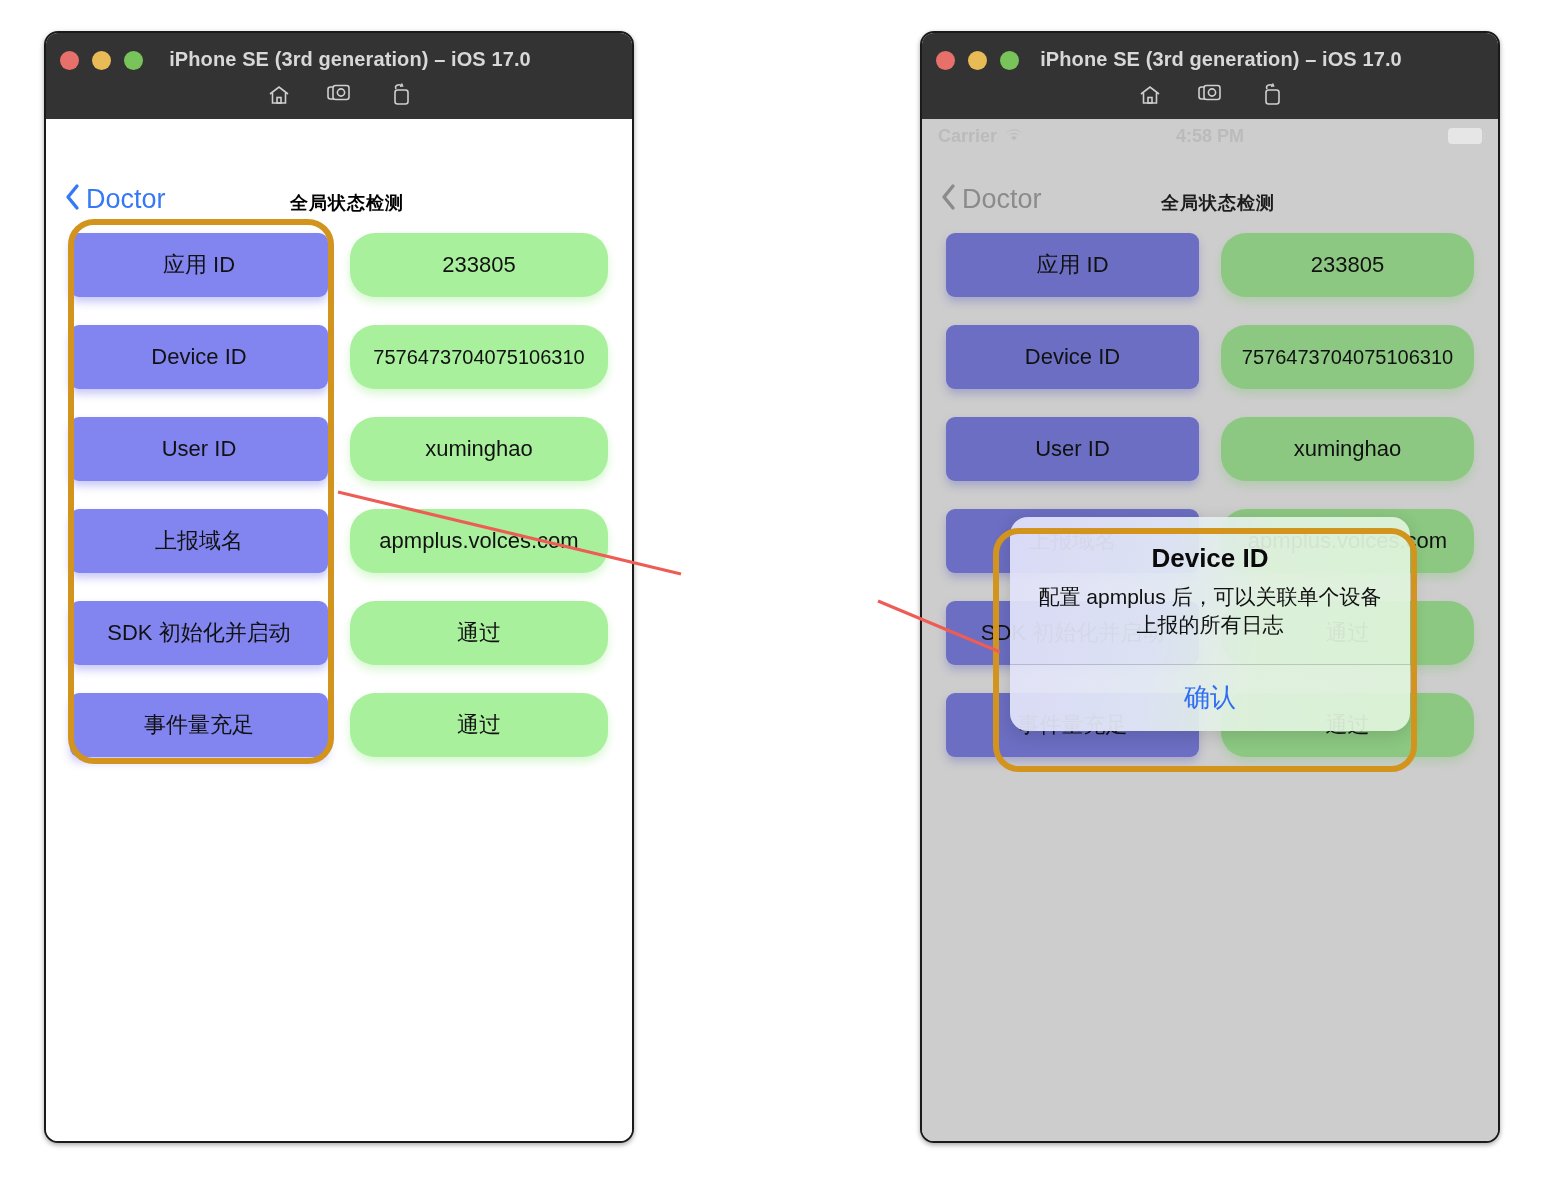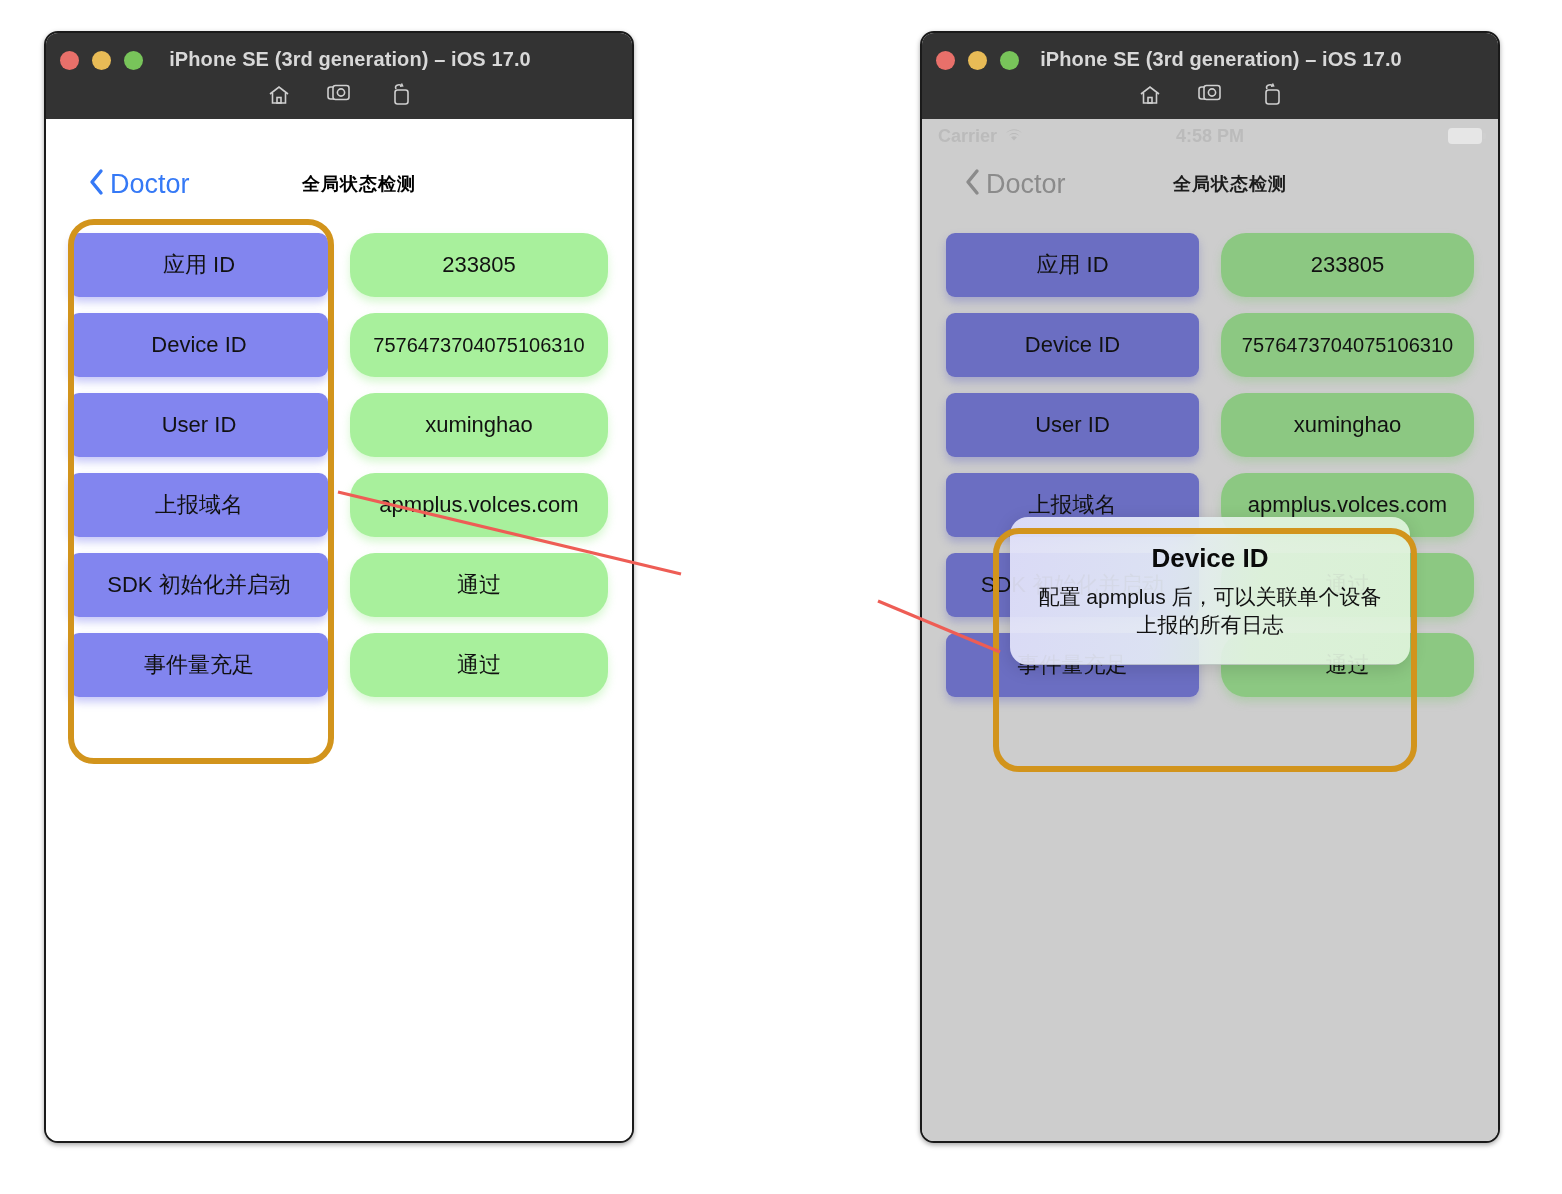--- a/index.html
+++ b/index.html
@@ -89,45 +89,44 @@
     content: "";
     position: absolute; right: -4px; top: 5px;
     width: 3px; height: 6px; border-radius: 0 2px 2px 0;
     background: #cfcfcf;
   }
 
   
   .navbar {
     height: 62px;
     display: flex;
-    align-items: center;
+    align-items: flex-end;
     position: relative;
     padding: 0 18px;
-    margin-left: 24px;
   }
   .back-btn { display: flex; align-items: center; gap: 6px; }
   .back-label { font-size: 27px; }
   .nav-title {
     position: absolute; left: 16px; right: 0;
     text-align: center;
     font-size: 18px;
     font-weight: bold;
     letter-spacing: 1px;
   }
   .screen.light .back-label, .screen.light .chev { color: #3579f6; }
   .screen.light .nav-title { color: #000000; }
   .screen.dim .back-label, .screen.dim .chev { color: #8b8b8b; }
   .screen.dim .nav-title { color: #1c1c1c; }
 
   
   .rows { padding: 18px 24px 0 24px; }
   .row {
     display: flex;
     gap: 22px;
-    margin-bottom: 16px;
+    margin-bottom: 28px;
   }
   .cell {
     flex: 1;
     height: 64px;
     border-radius: 9px;
     display: flex;
     align-items: center;
     justify-content: center;
     font-size: 22px;
     color: #111111;
@@ -381,20 +380,21 @@
           <div class="cell val">通过</div>
         </div>
       </div>
 
       <div class="alert-wrap">
         <div class="alert-body">
           <div class="alert-title">Device ID</div>
           <div class="alert-msg">配置 apmplus 后，可以关联单个设备上报的所有日志</div>
         </div>
         <div class="alert-divider"></div>
+        <div class="alert-btn">确认</div>
       </div>
     </div>
   </div>
 
   <div class="hl-box" style="left:68px; top:219px; width:266px; height:545px;"></div>
 
   <div class="hl-box" style="left:993px; top:528px; width:424px; height:244px;"></div>
 
 
   <svg class="svg-lines">

